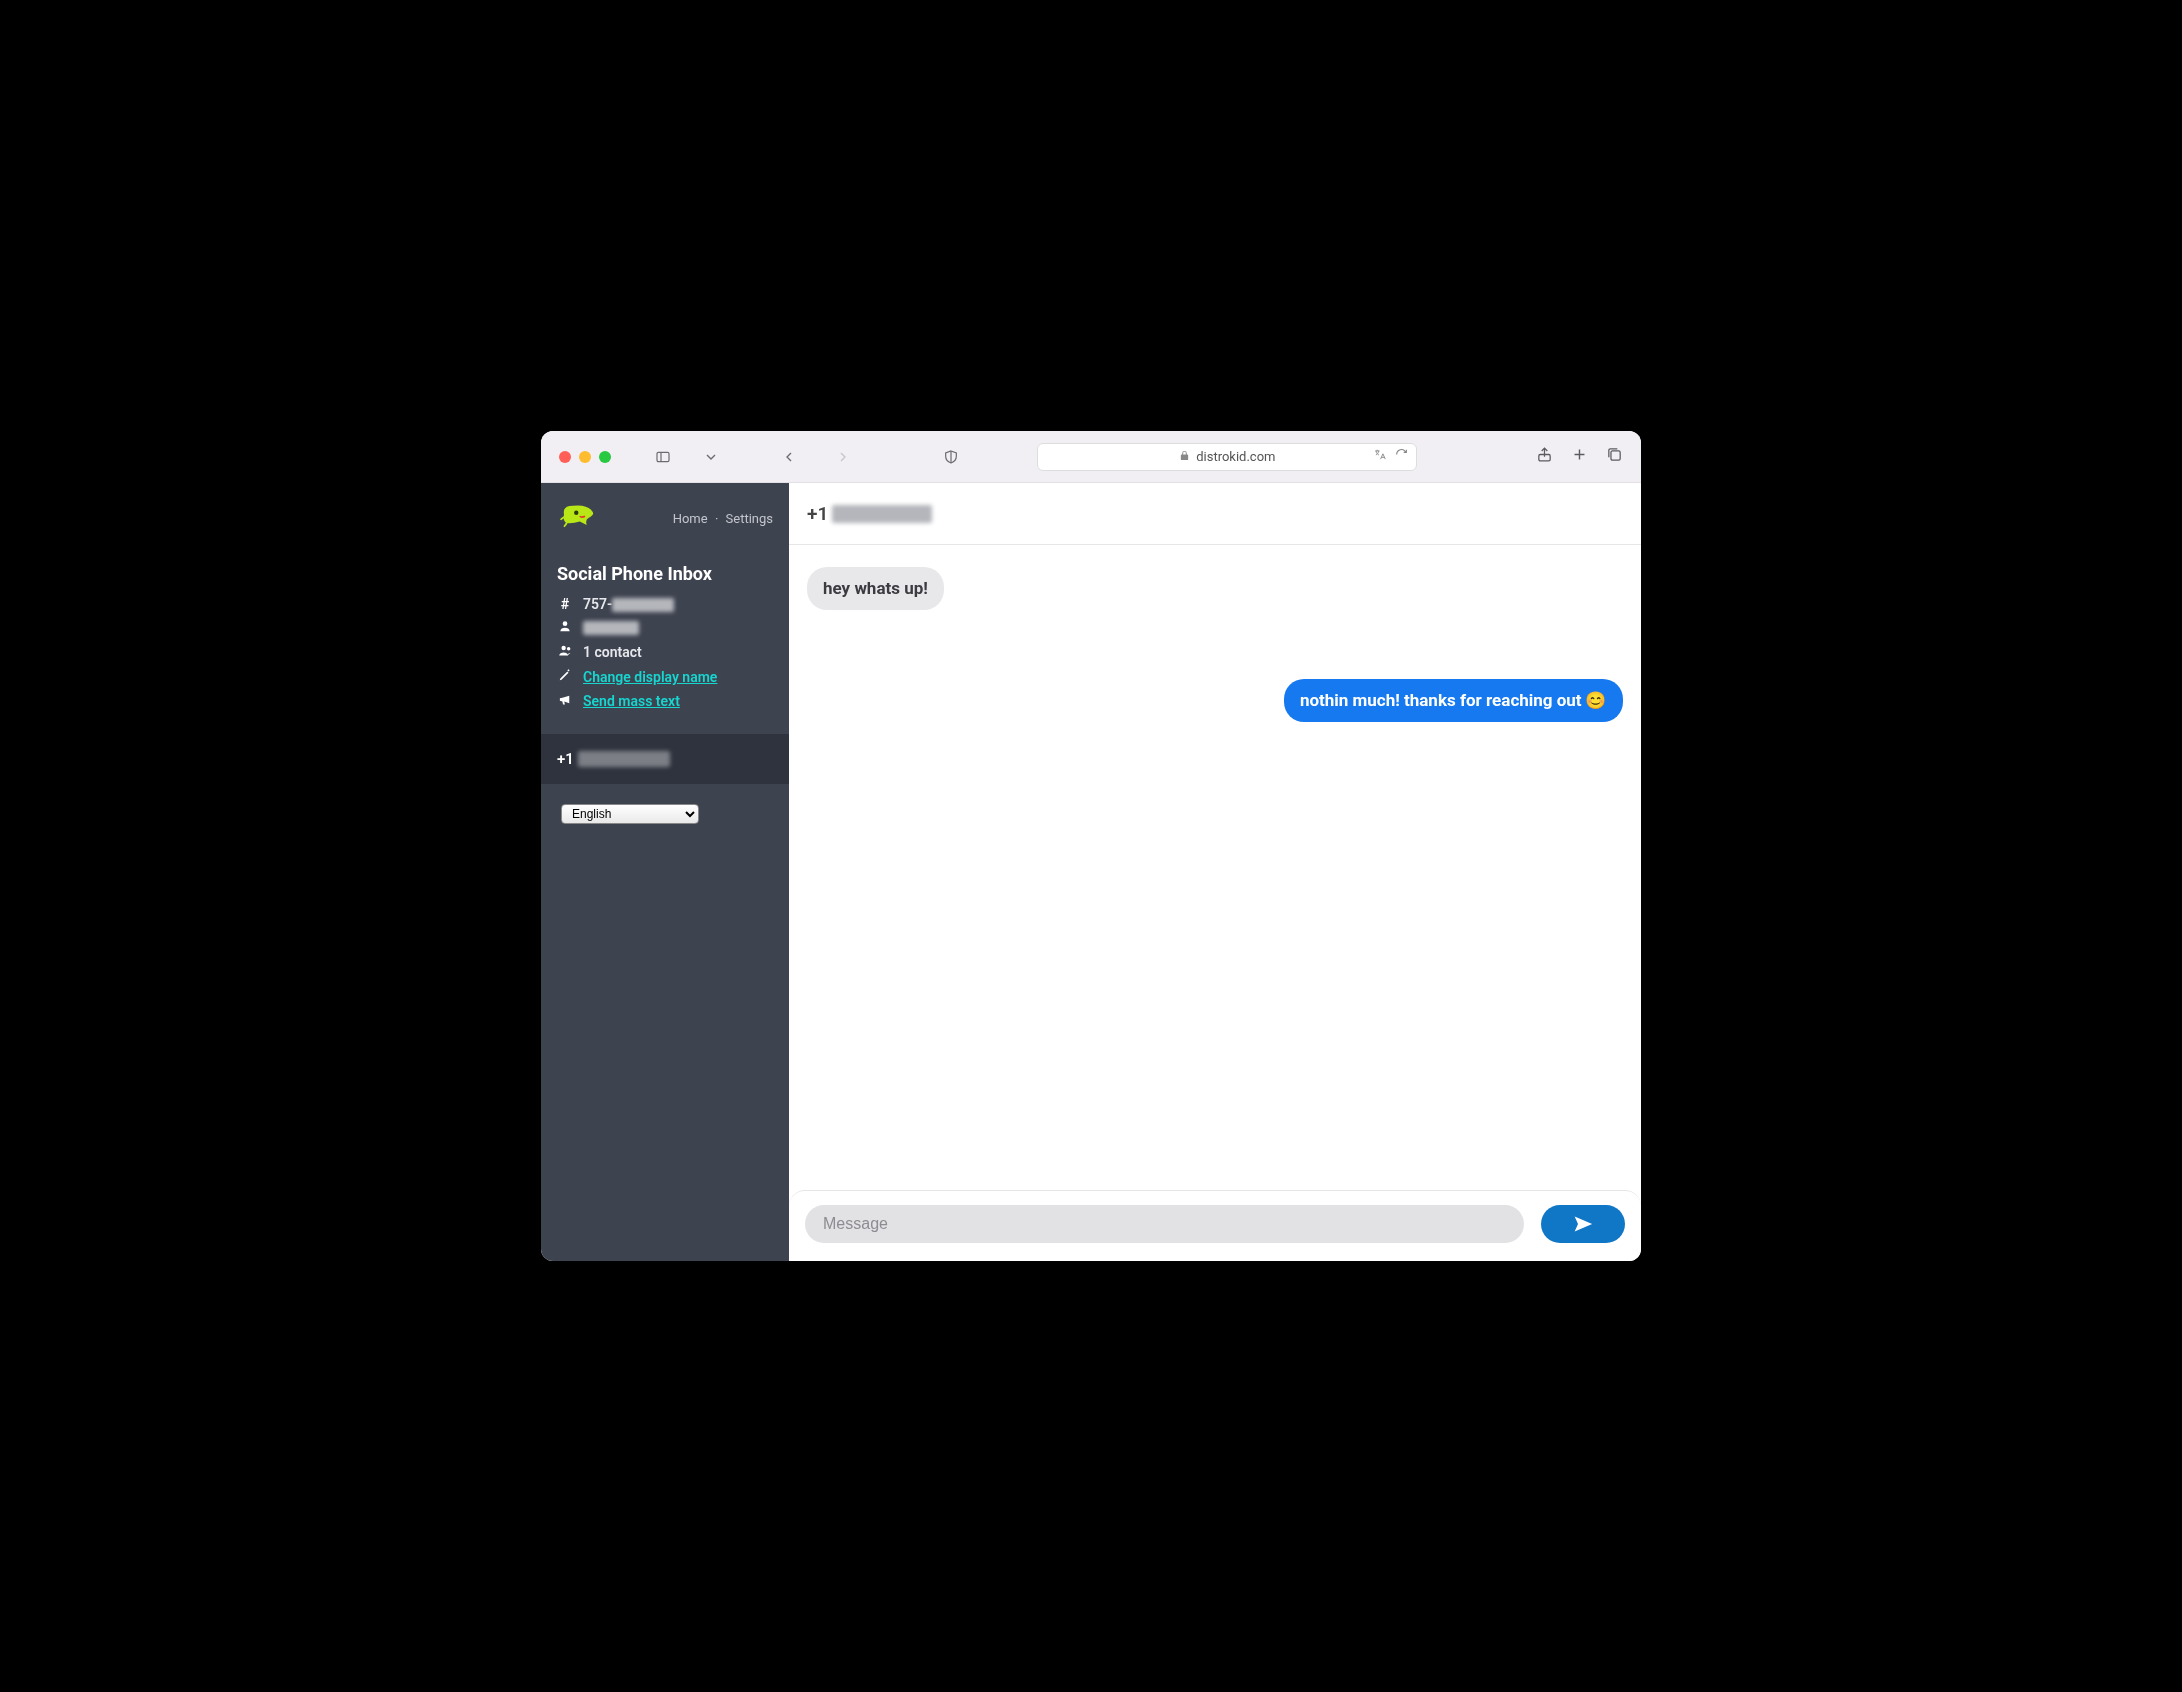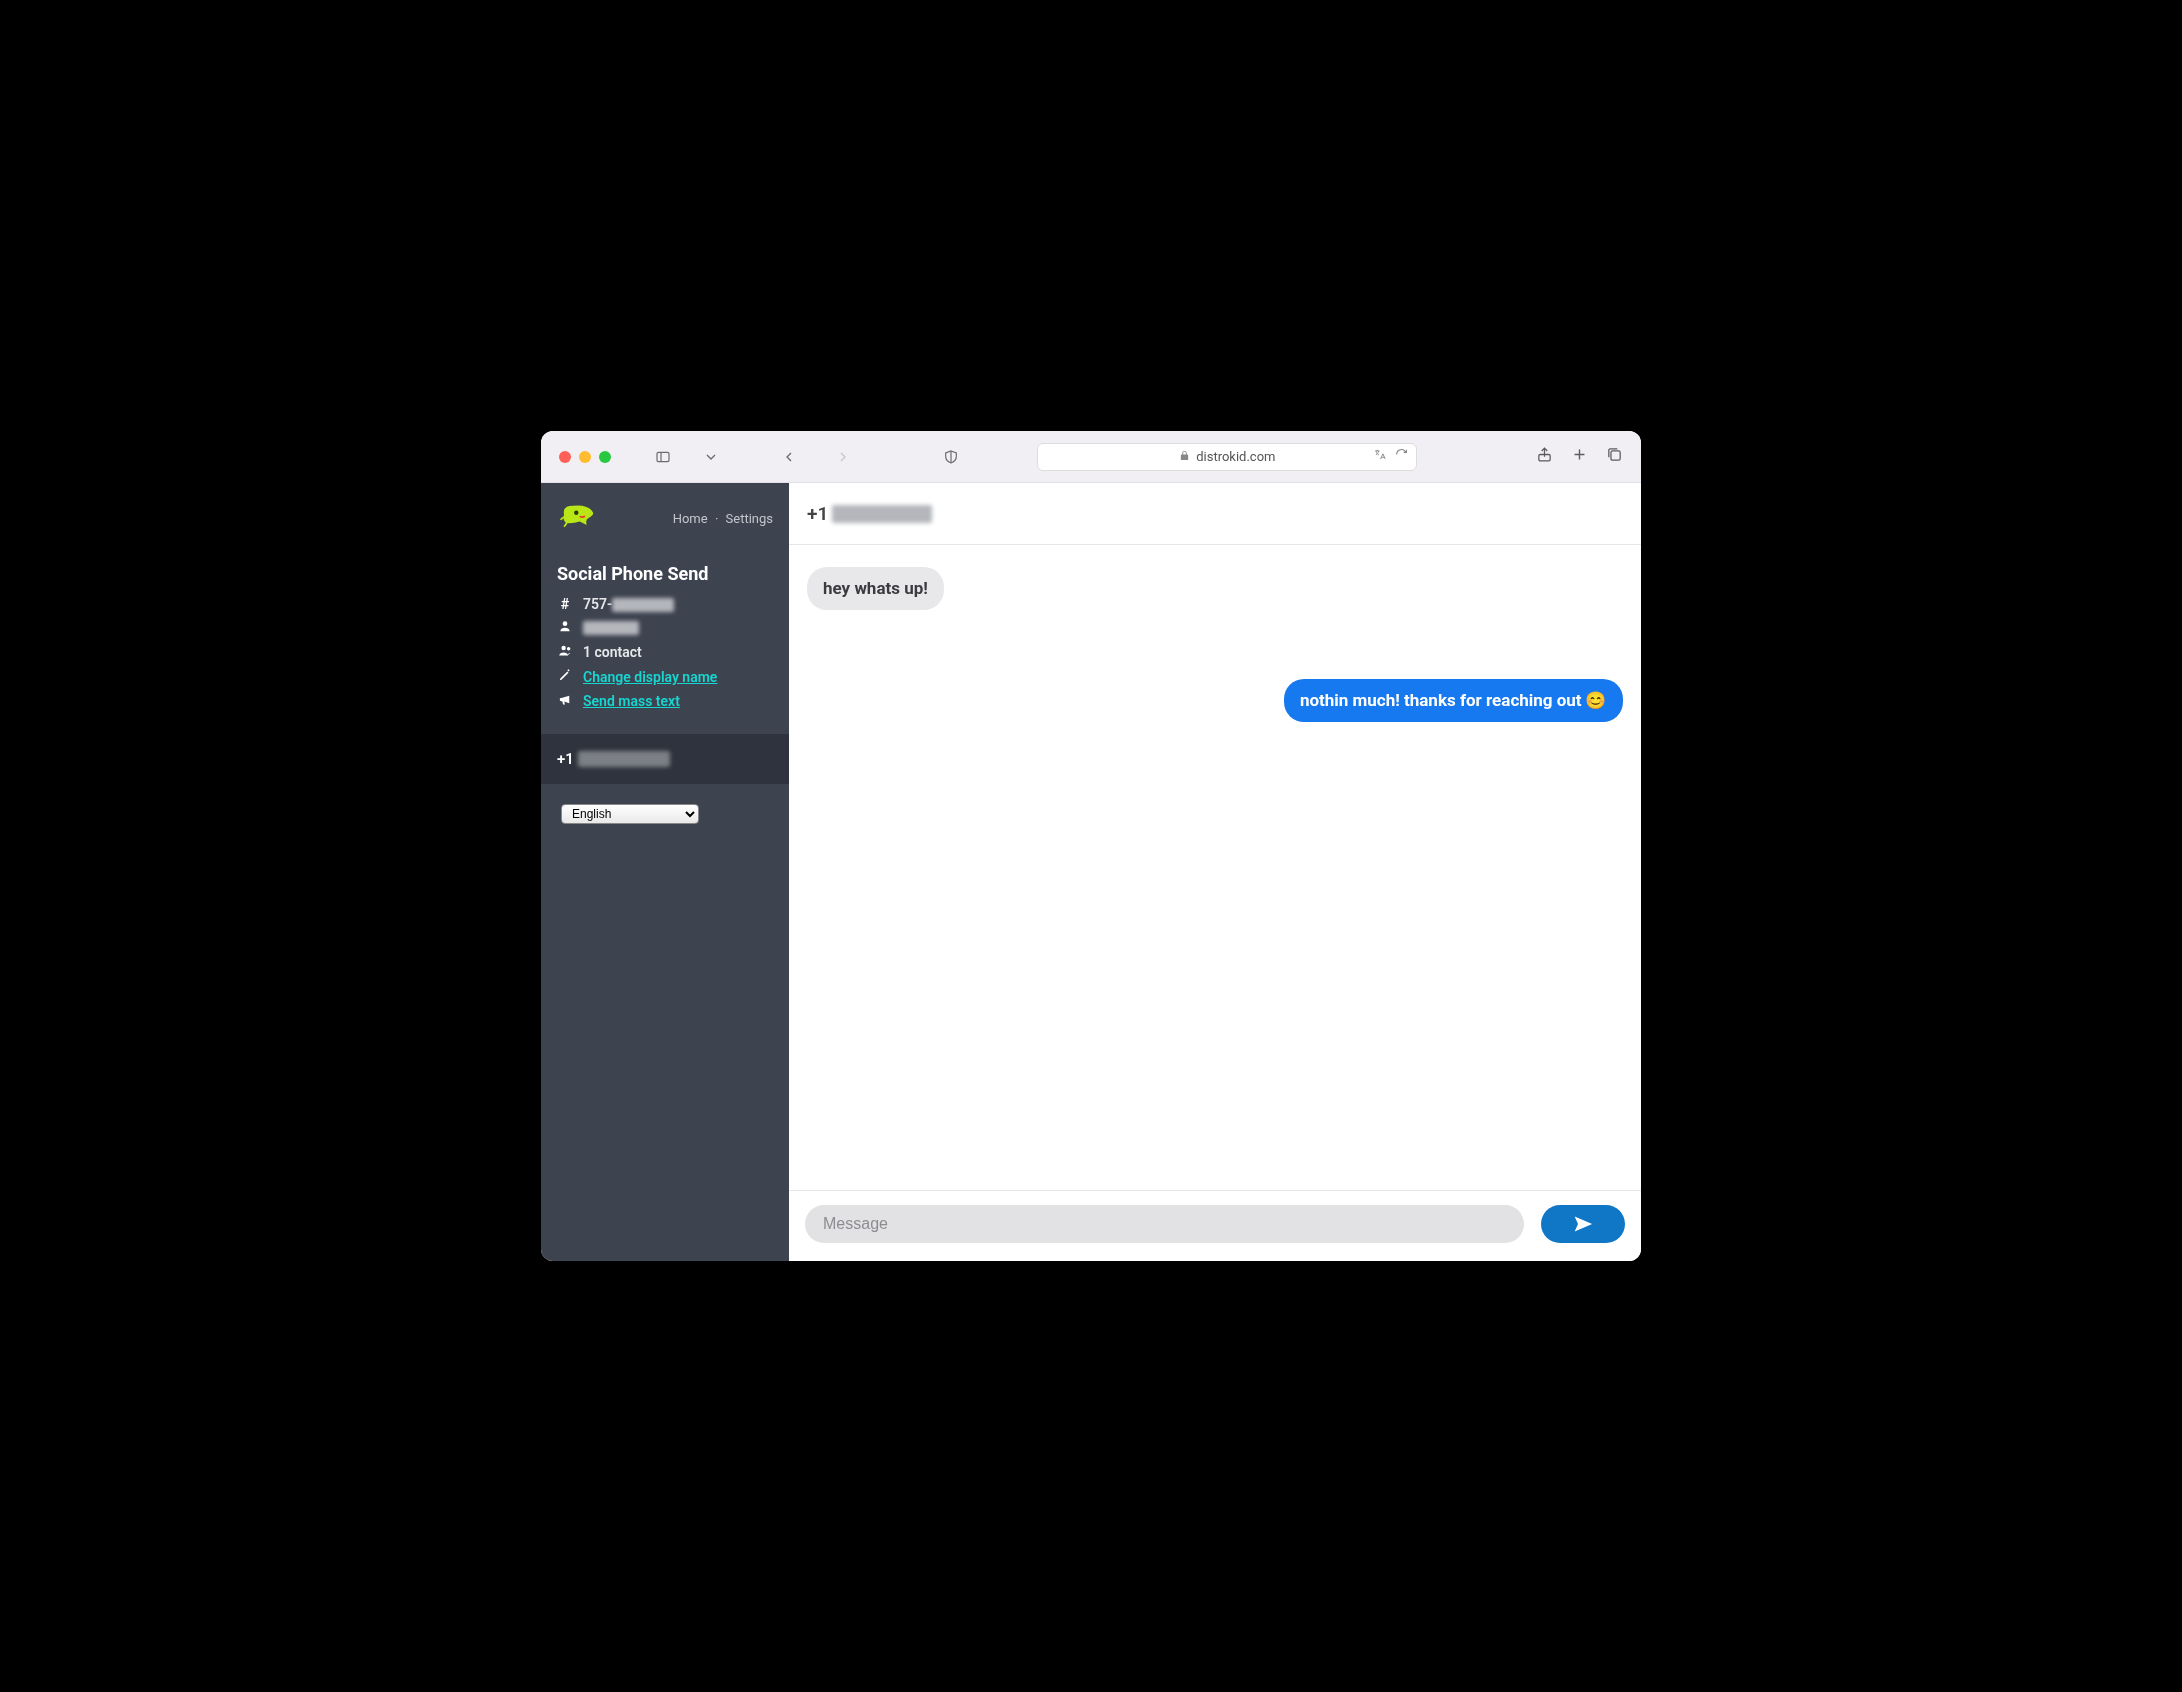--- a/index.html
+++ b/index.html
@@ -174,20 +174,21 @@
   }
   .bubble.in { background: #e8e7ea; color: #3c3c40; }
   .row-out { display: flex; justify-content: flex-end; margin-top: 26px; }
   .bubble.out { background: #1679ef; color: #fff; margin-top: 43px; }
   .composer {
     border-top: 1px solid #e6e6e8;
     padding: 14px 16px 18px 16px;
     display: flex;
     gap: 17px;
     align-items: center;
+    border-radius: 16px;
   }
   .msg-input {
     flex: 1;
     height: 38px;
     border: none;
     background: #e2e1e4;
     border-radius: 20px;
     padding: 0 18px;
     font-size: 16px;
     color: #555;
@@ -300,21 +301,21 @@
             <path d="M12 28 Q10 32 8 34" stroke="#b8e617" stroke-width="2" fill="none"></path>
           </svg>
         </div>
         <div class="nav-links">
           <a>Home</a>
           <span class="sep">·</span>
           <a>Settings</a>
         </div>
       </div>
 
-      <div class="sb-title">Social Phone Send</div>
+      <div class="sb-title">Social Phone Inbox</div>
 
       <div class="sb-info">
         <div class="sb-row">
           <span class="ic">#</span>
           <span>
             <span>757-</span><span class="redact" style="width:62px;"></span>
           </span>
         </div>
         <div class="sb-row">
           <span class="ic">

